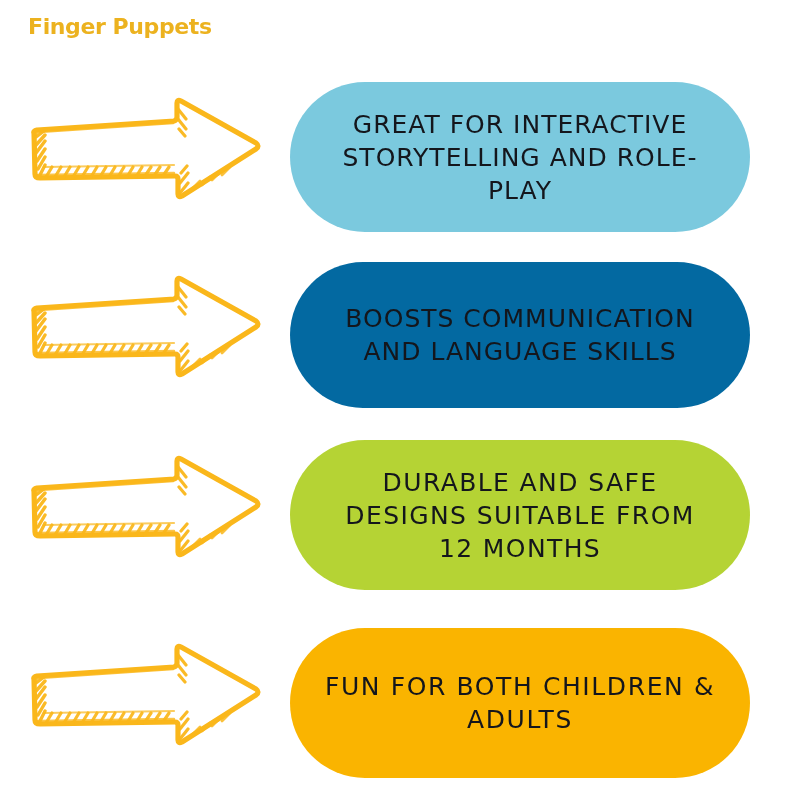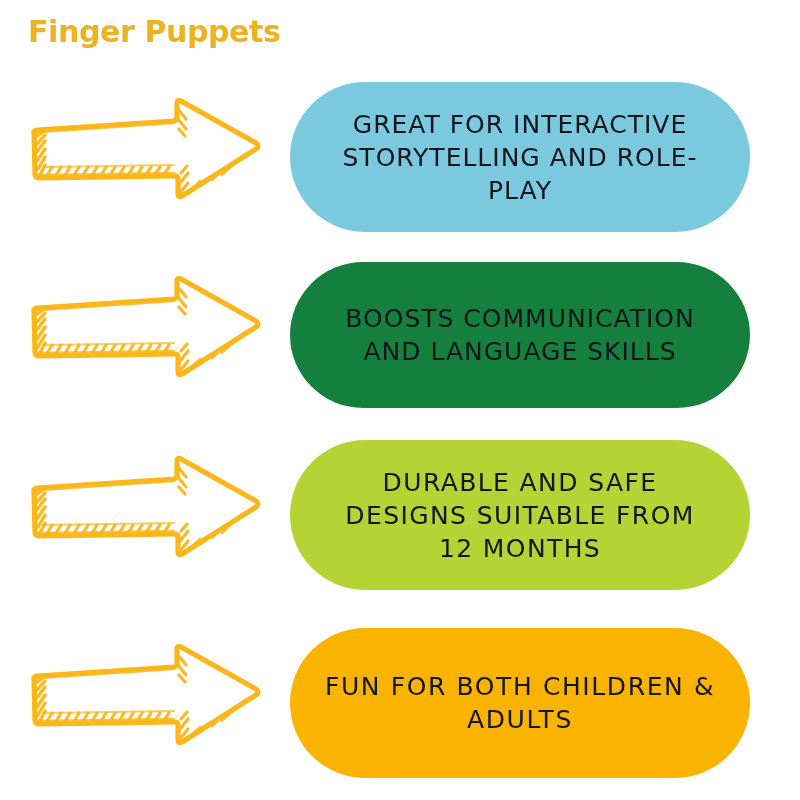--- a/index.html
+++ b/index.html
@@ -19,21 +19,21 @@
     height: 800px;
     background: #ffffff;
   }
 
   
   #page-title {
     position: absolute;
     left: 28px;
     top: 14px;
     font-family: "DejaVu Sans", sans-serif;
-    font-size: 30px;
+    font-size: 22px;
     font-weight: bold;
     letter-spacing: -0.4px;
     color: #ecb21f;
     white-space: nowrap;
   }
 
   
   .row {
     position: absolute;
     left: 0;
@@ -197,21 +197,21 @@
           </g>
           <g stroke-width="2.8" opacity="0.85">
             <path d="M168 92 L176 84"></path>
               <path d="M178 88 L186 80"></path>
             <path d="M188 83 L196 75"></path>
               <path d="M198 78 L206 70"></path>
           </g>
         </g>
       </svg>
     </div>
-    <div class="pill" style="background:#15803d">
+    <div class="pill" style="background:#0369a1">
       <div class="pill-text">Boosts communication and language skills</div>
     </div>
   </div>
 
   <div class="row" id="row-2">
     <div class="arrow-wrap">
       <svg viewBox="0 0 238 104" xmlns="http://www.w3.org/2000/svg" aria-hidden="true">
         <g fill="none" stroke="#FAB71B" stroke-linecap="round" stroke-linejoin="round">
           <path d="M10 36 Q9 34 13 33 L150 24 Q153 23 153 20 L153 6 Q153 2 157 4 L232 46 Q236 49 232 52 L158 99 Q154 101 154 97 L154 82 Q154 79 151 79 L16 81 Q11 81 11 77 Z" stroke-width="5.2"></path>
           <path d="M12 38 Q11 36 15 35 L149 26" stroke-width="2.6" opacity="0.85"></path>

